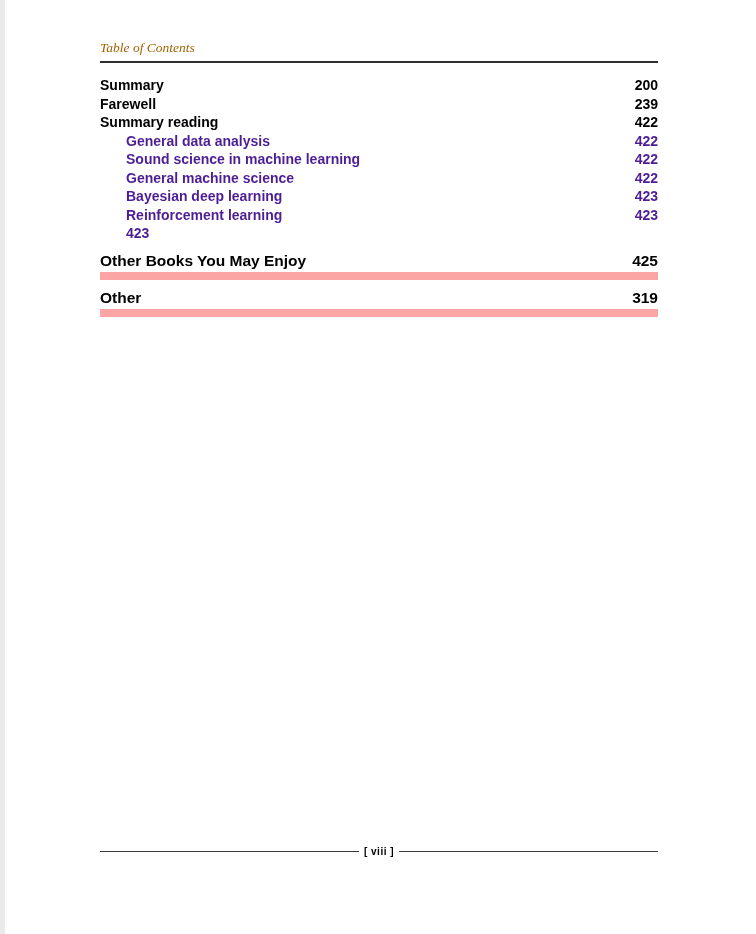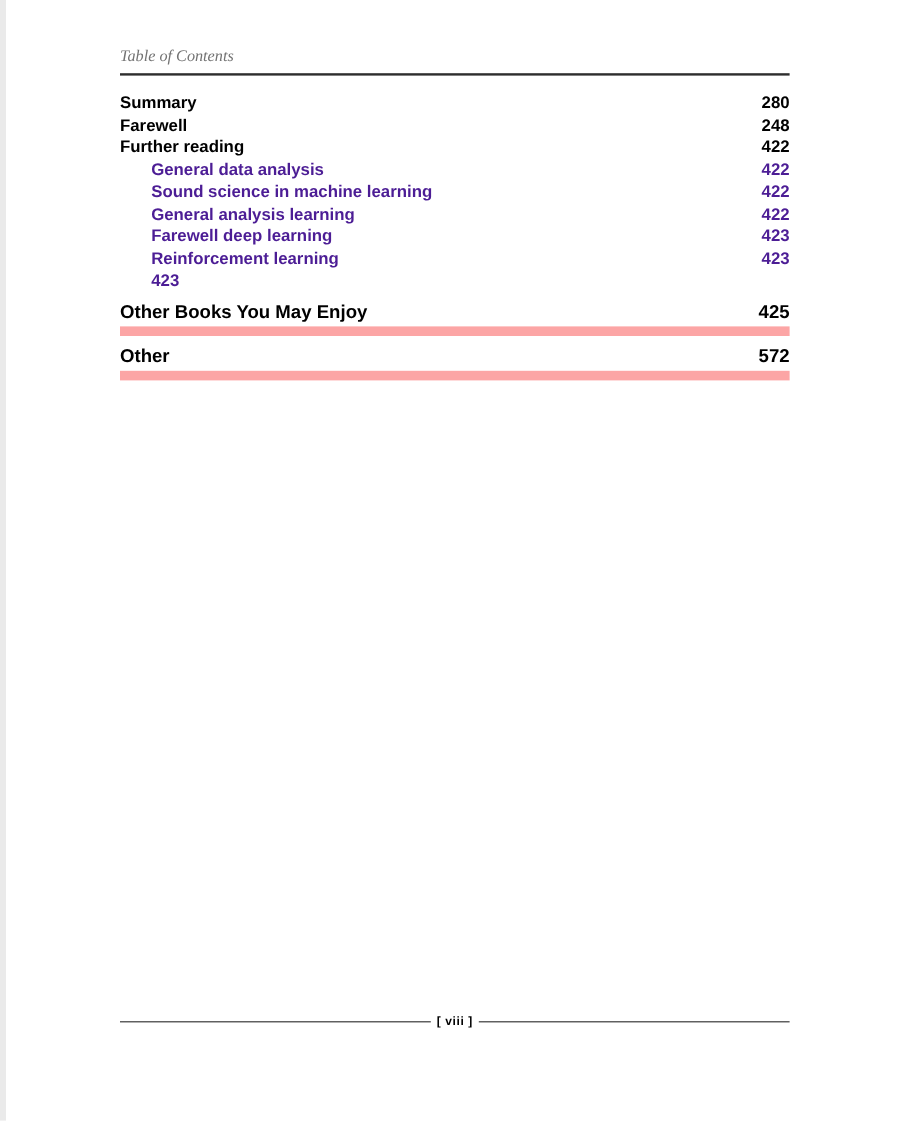--- a/index.html
+++ b/index.html
@@ -26,21 +26,21 @@
   
   .running-header {
     margin-top: 38px;
     padding-bottom: 5px;
     border-bottom: 2px solid #2e2e2e;
   }
   .running-title {
     font-family: "Liberation Serif", serif;
     font-style: italic;
     font-size: 13.5px;
-    color: #737373;
+    color: #a16207;
   }
   
   .toc { margin-top: 13px; }
   .toc-row {
     display: flex;
     justify-content: space-between;
     align-items: center;
     gap: 36px;
   }
   .level-section {
@@ -98,70 +98,70 @@
 <div class="content">
 
   <div class="running-header">
     <span class="running-title">Table of Contents</span>
   </div>
 
   <div class="toc">
 
     <div class="toc-row level-section">
       <span class="toc-label">Summary</span>
-      <span class="toc-page">280</span>
+      <span class="toc-page">200</span>
     </div>
 
     <div class="toc-row level-section">
       <span class="toc-label">Farewell</span>
-      <span class="toc-page">248</span>
+      <span class="toc-page">239</span>
     </div>
 
     <div class="toc-row level-section">
-      <span class="toc-label">Further reading</span>
+      <span class="toc-label">Summary reading</span>
       <span class="toc-page">422</span>
     </div>
 
     <div class="toc-row level-subsection">
       <span class="toc-label">General data analysis</span>
       <span class="toc-page">422</span>
     </div>
 
     <div class="toc-row level-subsection">
       <span class="toc-label">Sound science in machine learning</span>
       <span class="toc-page">422</span>
     </div>
 
     <div class="toc-row level-subsection">
-      <span class="toc-label">General analysis learning</span>
+      <span class="toc-label">General machine science</span>
       <span class="toc-page">422</span>
     </div>
 
     <div class="toc-row level-subsection">
-      <span class="toc-label">Farewell deep learning</span>
+      <span class="toc-label">Bayesian deep learning</span>
       <span class="toc-page">423</span>
     </div>
 
     <div class="toc-row level-subsection">
       <span class="toc-label">Reinforcement learning</span>
       <span class="toc-page">423</span>
     </div>
 
     <div class="toc-row level-subsection">
       <span class="toc-page">423</span>
     </div>
 
     <div class="toc-row level-chapter">
       <span class="toc-label">Other Books You May Enjoy</span>
       <span class="toc-page">425</span>
     </div>
 
     <div class="toc-row level-chapter">
       <span class="toc-label">Other</span>
-      <span class="toc-page">572</span>
+      <span class="toc-page">319</span>
     </div>
 
   </div>
 </div>
 
 <div class="footer">
   <div class="footer-line"></div>
   <span class="page-label">[ viii ]</span>
   <div class="footer-line"></div>
 </div>

